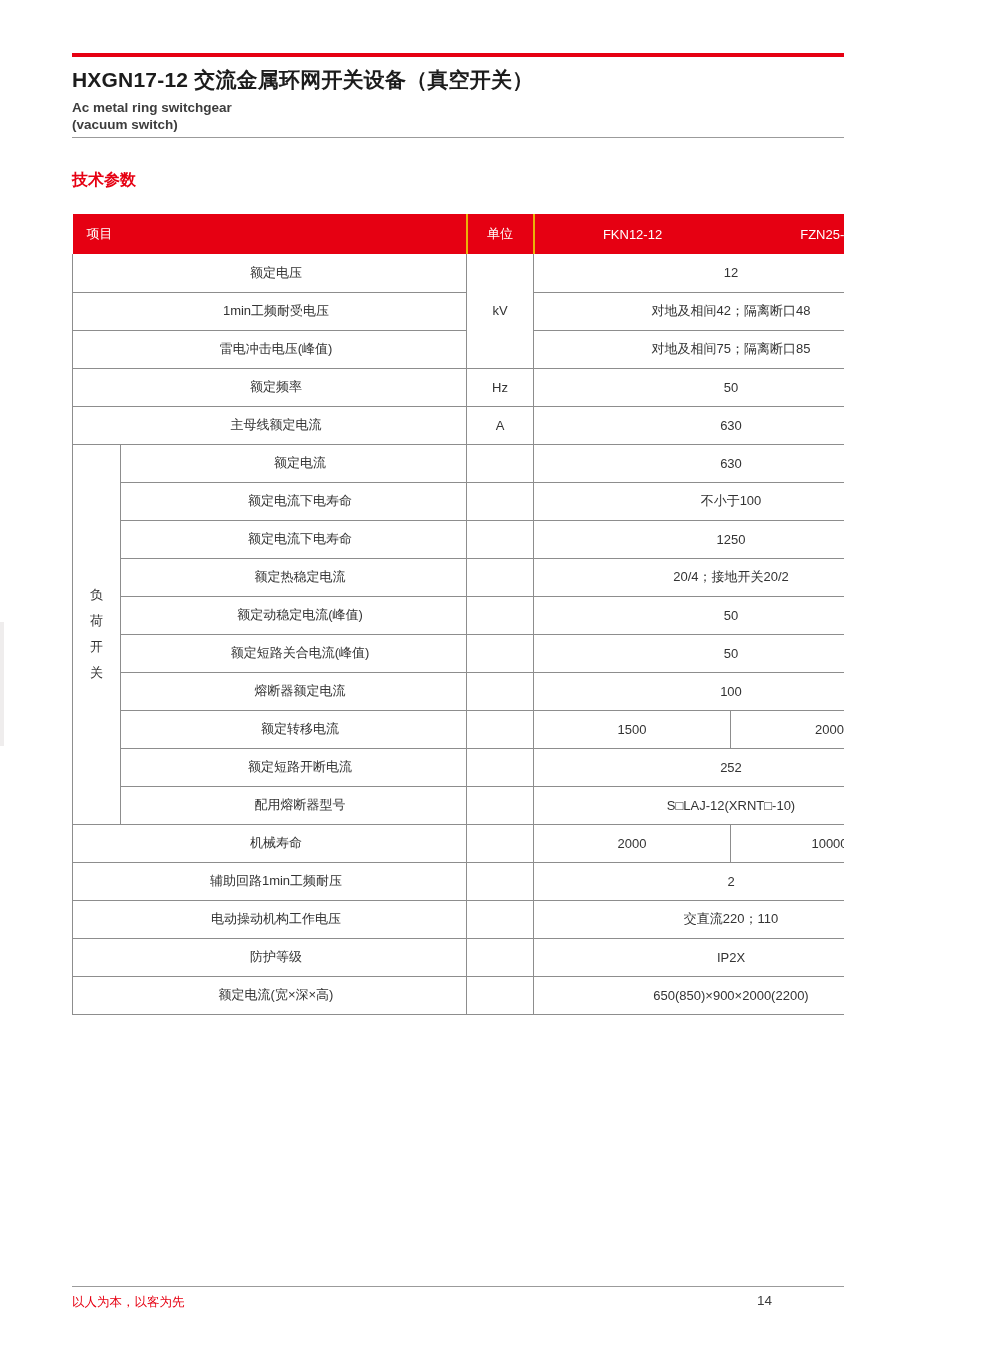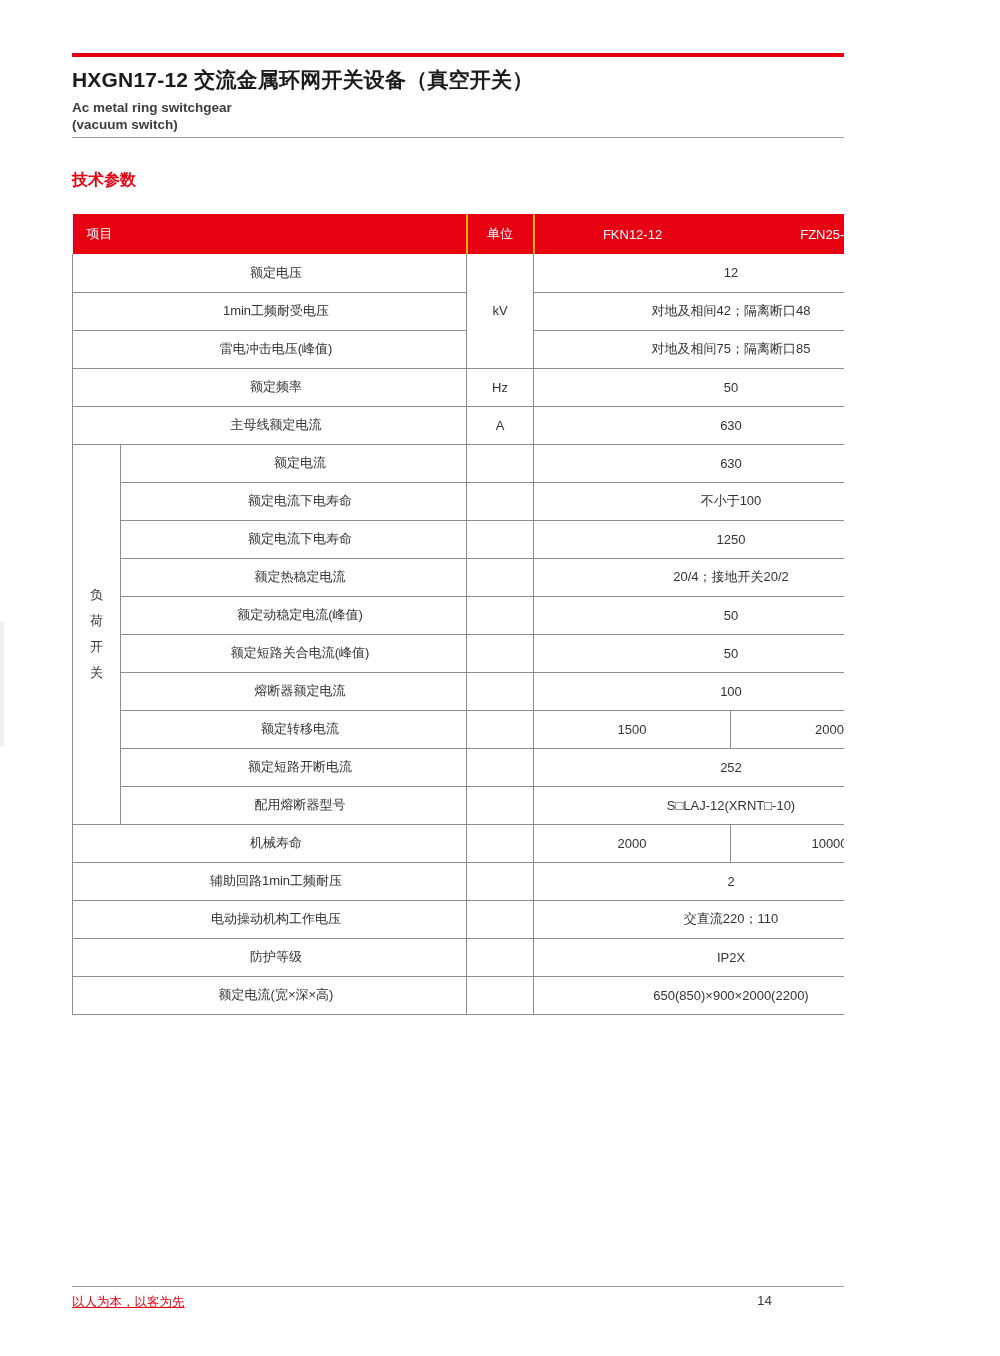--- a/index.html
+++ b/index.html
@@ -32,21 +32,21 @@
   }
   table.spec td.item { text-align:center; padding-left:13px;margin-top:40px; }
   table.spec tr.r0 td { border-top:none; }
   td.group-cell { padding:0; }
   .vertical-label {
     width:1em; margin:8px auto; word-break:break-all; line-height:26px;
     font-size:13px; color:#333333; text-align:center;
   }
 
   .footer-rule { position:absolute; left:72px; top:1286px; width:856px; height:1px; background:#9b9b9b; }
-  .footer-slogan { position:absolute; left:72px; top:1294px; font-size:12.5px; color:#e60012;text-decoration:underline; }
+  .footer-slogan { position:absolute; left:72px; top:1294px; font-size:12.5px; color:#e60012; }
   .page-number { position:absolute; right:72px; top:1293px; font-size:13.5px; color:#3d3d3d;margin-left:34px; }
 </style>
 </head>
 <body>
 
 <div class="page">
 
   <div class="top-rule"></div>
 
   <h1 class="doc-title">HXGN17-12 交流金属环网开关设备（真空开关）</h1>

